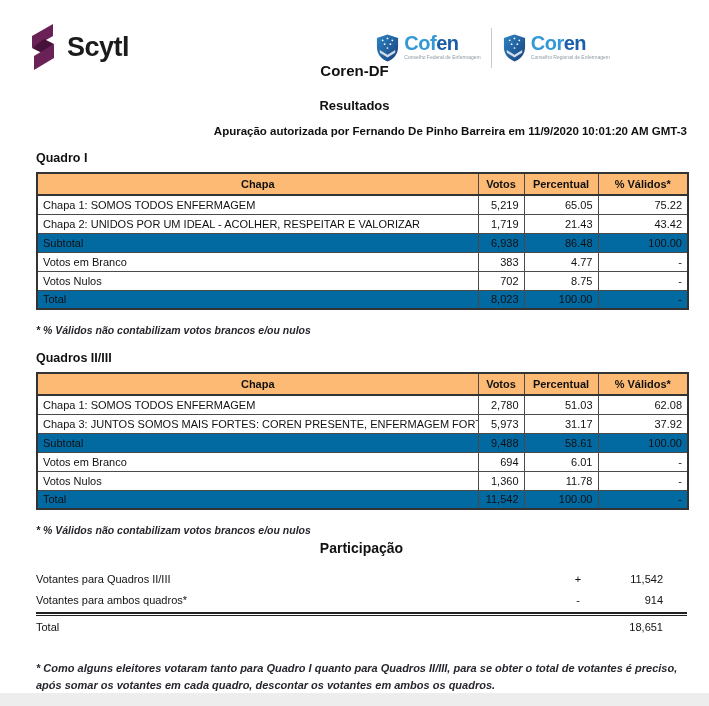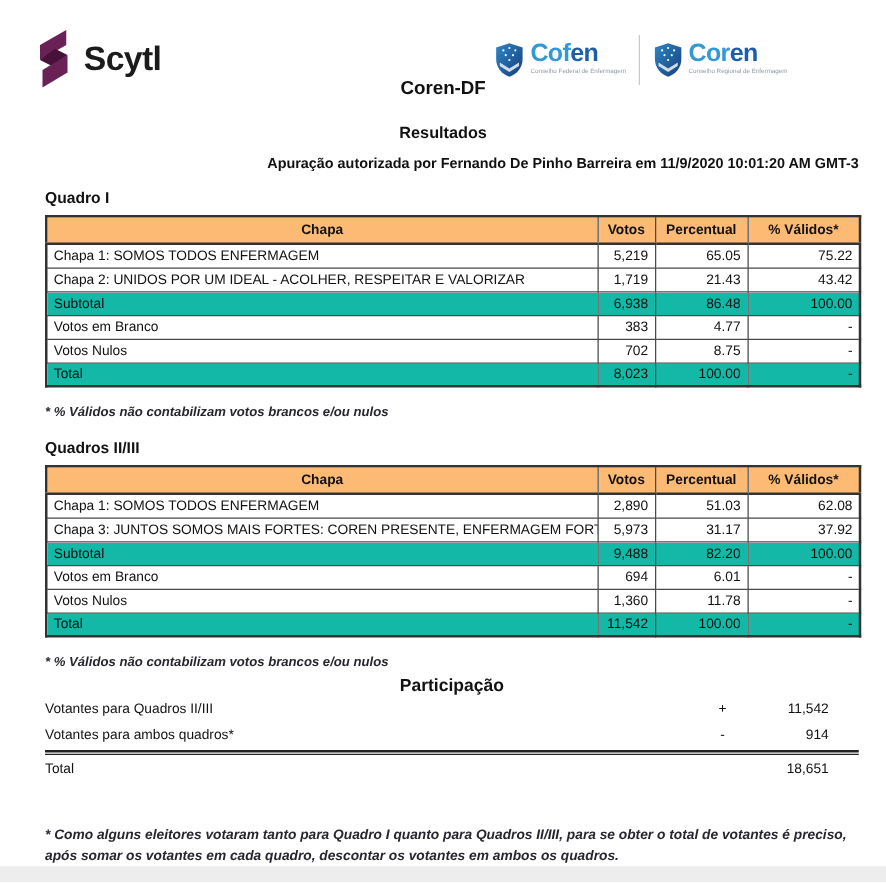--- a/index.html
+++ b/index.html
@@ -3,21 +3,21 @@
 <meta charset="utf-8">
 <style>
   * { margin:0; padding:0; box-sizing:border-box; }
   body { background:#fff; font-family:"Liberation Sans", sans-serif; }
   .page { position:relative; width:709px; height:706px; background:#ffffff; overflow:hidden; color:#111; }
 
   
   .hdr { position:absolute; top:0; left:0; width:638px; height:80px; }
   .scytl { position:absolute; left:28px; top:22px; display:flex; align-items:center; gap:7px; }
   .scytl-text { font-size:27px; font-weight:bold; color:#1b1b1b; letter-spacing:-0.5px; }
-  .org-logos { position:absolute; right:8px; top:28px; display:flex; align-items:center; gap:10px; }
+  .org-logos { position:absolute; right:28px; top:28px; display:flex; align-items:center; gap:10px; }
   .org { display:flex; align-items:flex-start; gap:4px; }
   .org-name { font-size:20px; font-weight:bold; letter-spacing:-0.5px; line-height:20px; }
   .org-name .lt { color:#3399d4; }
   .org-name .dk { color:#1a5fa8; }
   .org-sub { font-size:5px; color:#8d9aa6; margin-top:1px; white-space:nowrap; }
   .org-div { width:1px; height:40px; background:#c2cbd2; }
 
   
   .title-main { position:absolute; top:62px; left:0; width:709px; text-align:center; font-size:15px; font-weight:bold; }
   .title-sub  { position:absolute; top:98px; left:0; width:709px; text-align:center; font-size:13px; font-weight:bold; }
@@ -28,26 +28,26 @@
   .sec-1 { top:151px; }
   .sec-2 { top:351px; }
   .sec-title { font-size:12.5px; font-weight:bold; margin-bottom:7px; }
   table.results { width:651px; border-collapse:collapse; table-layout:fixed; font-size:11px; }
   table.results th, table.results td { border:1px solid #4a4a4a; overflow:hidden; white-space:nowrap; }
   table.results { border:2px solid #333; }
   table.results thead th { background:#fdba74; font-weight:bold; text-align:center; height:22px; border-bottom:2px solid #333; }
   table.results tbody td { height:19px; }
   td.c-label { text-align:left; padding-left:5px;margin-left:15px; }
   td.c-num { text-align:right; padding-right:5px; }
-  tr.hl td { background:#14b8a6; }
+  tr.hl td { background:#0369a1; }
   .fnote { margin-top:14px; font-size:10.5px; font-weight:bold; font-style:italic; color:#26262e; }
 
   
   .participation { position:absolute; top:540px; left:36px; width:651px; }
-  .part-title { text-align:center; font-size:14px; font-weight:bold; }
+  .part-title { text-align:center; font-size:14px; font-weight:bold; margin-bottom:12px; }
   .prow { display:grid; grid-template-columns:1fr 30px 70px; align-items:center; height:21px; padding-right:24px; font-size:11px; }
   .prow .plabel { text-align:left; }
   .prow .pop { text-align:center; }
   .prow .pval { text-align:right; }
   .part-sep { margin-top:2px; height:4px; border-top:2px solid #222; border-bottom:1px solid #222; }
   .part-total { display:grid; grid-template-columns:1fr 70px; padding-right:24px; font-size:11px; height:22px; align-items:center; }
   .part-total .pval { text-align:right; }
 
   .final-note { position:absolute; top:660px; left:36px; width:648px; font-size:11px; font-weight:bold; font-style:italic; color:#26262e; line-height:1.55; }
 
@@ -193,34 +193,34 @@
         <tr>
           <th>Chapa</th>
           <th>Votos</th>
           <th>Percentual</th>
           <th>% Válidos*</th>
         </tr>
       </thead>
       <tbody>
           <tr>
             <td class="c-label">Chapa 1: SOMOS TODOS ENFERMAGEM</td>
-            <td class="c-num">2,890</td>
+            <td class="c-num">2,780</td>
             <td class="c-num">51.03</td>
             <td class="c-num">62.08</td>
           </tr>
           <tr>
             <td class="c-label">Chapa 3: JUNTOS SOMOS MAIS FORTES: COREN PRESENTE, ENFERMAGEM FORTE</td>
             <td class="c-num">5,973</td>
             <td class="c-num">31.17</td>
             <td class="c-num">37.92</td>
           </tr>
           <tr class="hl">
             <td class="c-label">Subtotal</td>
             <td class="c-num">9,488</td>
-            <td class="c-num">82.20</td>
+            <td class="c-num">58.61</td>
             <td class="c-num">100.00</td>
           </tr>
           <tr>
             <td class="c-label">Votos em Branco</td>
             <td class="c-num">694</td>
             <td class="c-num">6.01</td>
             <td class="c-num">-</td>
           </tr>
           <tr>
             <td class="c-label">Votos Nulos</td>

